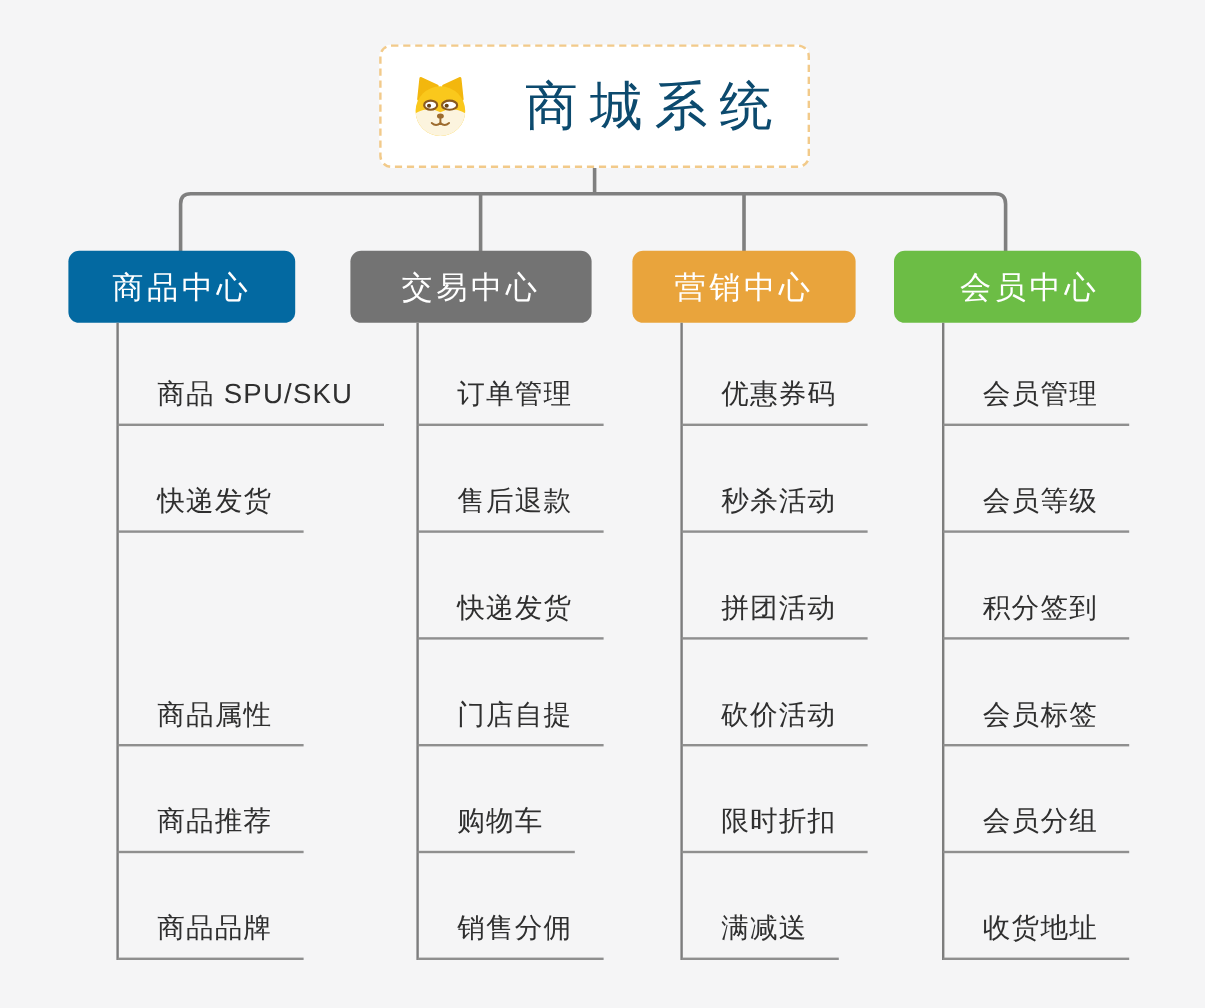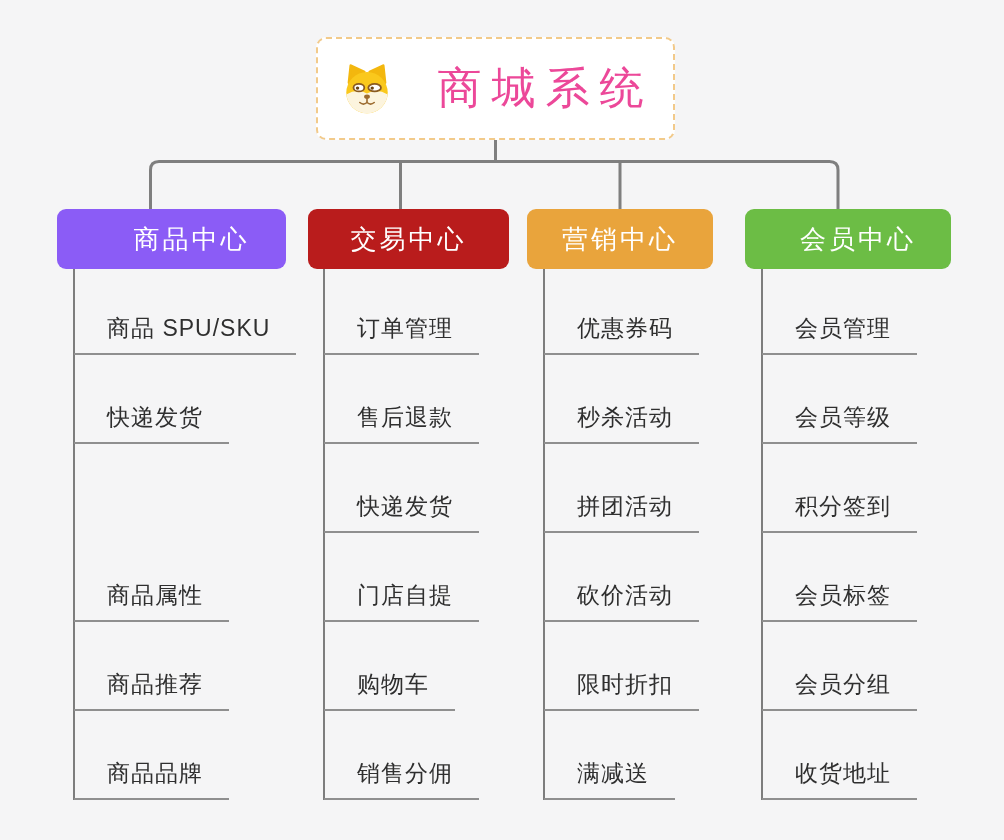--- a/index.html
+++ b/index.html
@@ -24,21 +24,21 @@
   .dog-icon{width:58px;height:54px;flex:0 0 auto;}
 
   .branch{
     position:absolute;top:209px;height:60px;border-radius:9px;
     display:flex;align-items:center;justify-content:center;
   }
   .branch-label{
     color:#ffffff;font-size:26px;letter-spacing:3px;white-space:nowrap;
   }
 
-  .col{position:absolute;top:0;height:796px;width:300px;}
+  .col{position:absolute;top:0;height:796px;width:300px;margin-left:24px;}
   .vline{
     position:absolute;left:-1px;top:269px;width:2px;height:531px;
     background:#7d7d7d;
   }
   .leaf{
     position:absolute;left:0;transform:translateY(-100%);
     white-space:nowrap;font-size:23px;letter-spacing:1px;color:#2f2f2f;
     padding:0 26px 9px 33px;border-bottom:2px solid #8f8f8f;
   }
 </style>
@@ -66,27 +66,27 @@
         </clipPath>
       <path d="M9 36 Q21 29 32 35 Q43 29 55 36 L55 60 L9 60 Z" clip-path="url(#headClip)" fill="#fcf4de"></path>
       <ellipse cx="23" cy="28.5" rx="6" ry="4.2" fill="#ffffff" stroke="#8a5a20" stroke-width="2"></ellipse>
       <ellipse cx="40.5" cy="28.5" rx="7" ry="4.2" fill="#ffffff" stroke="#8a5a20" stroke-width="2"></ellipse>
       <circle cx="21.5" cy="29" r="1.9" fill="#6b4414"></circle>
       <circle cx="37.8" cy="29" r="1.9" fill="#6b4414"></circle>
       <ellipse cx="32" cy="38.5" rx="3.2" ry="2.4" fill="#9c6b2f"></ellipse>
       <path d="M32 40 L32 44.5" stroke="#9c6b2f" stroke-width="1.8" stroke-linecap="round" fill="none"></path>
       <path d="M24 45 Q28 48.5 32 45 Q36 48.5 40 45" stroke="#9c6b2f" stroke-width="1.8" stroke-linecap="round" fill="none"></path>
     </svg>
-    <span class="root-title" style="color: #ec4899; margin-left: 28px;">商城系统</span>
+    <span class="root-title" style="color: #0c4a6e; margin-left: 28px;">商城系统</span>
   </div>
 
-  <div class="branch" style="left: 57px; width: 189px; background-color: #8b5cf6; padding-left: 40px;">
+  <div class="branch" style="left: 57px; width: 189px; background-color: #0369a1;">
     <span class="branch-label">商品中心</span>
   </div>
-  <div class="branch" style="left: 308px; width: 201px; background-color: #b91c1c;">
+  <div class="branch" style="left: 292px; width: 201px; background-color: #737373;">
     <span class="branch-label">交易中心</span>
   </div>
   <div class="branch" style="left: 527px; width: 186px; background-color: rgb(233, 164, 60);">
     <span class="branch-label">营销中心</span>
   </div>
   <div class="branch" style="left: 745px; width: 186px; background-color: rgb(108, 189, 69); padding-left: 20px;">
     <span class="branch-label">会员中心</span>
   </div>
 
   <div class="col" style="left:74px">

